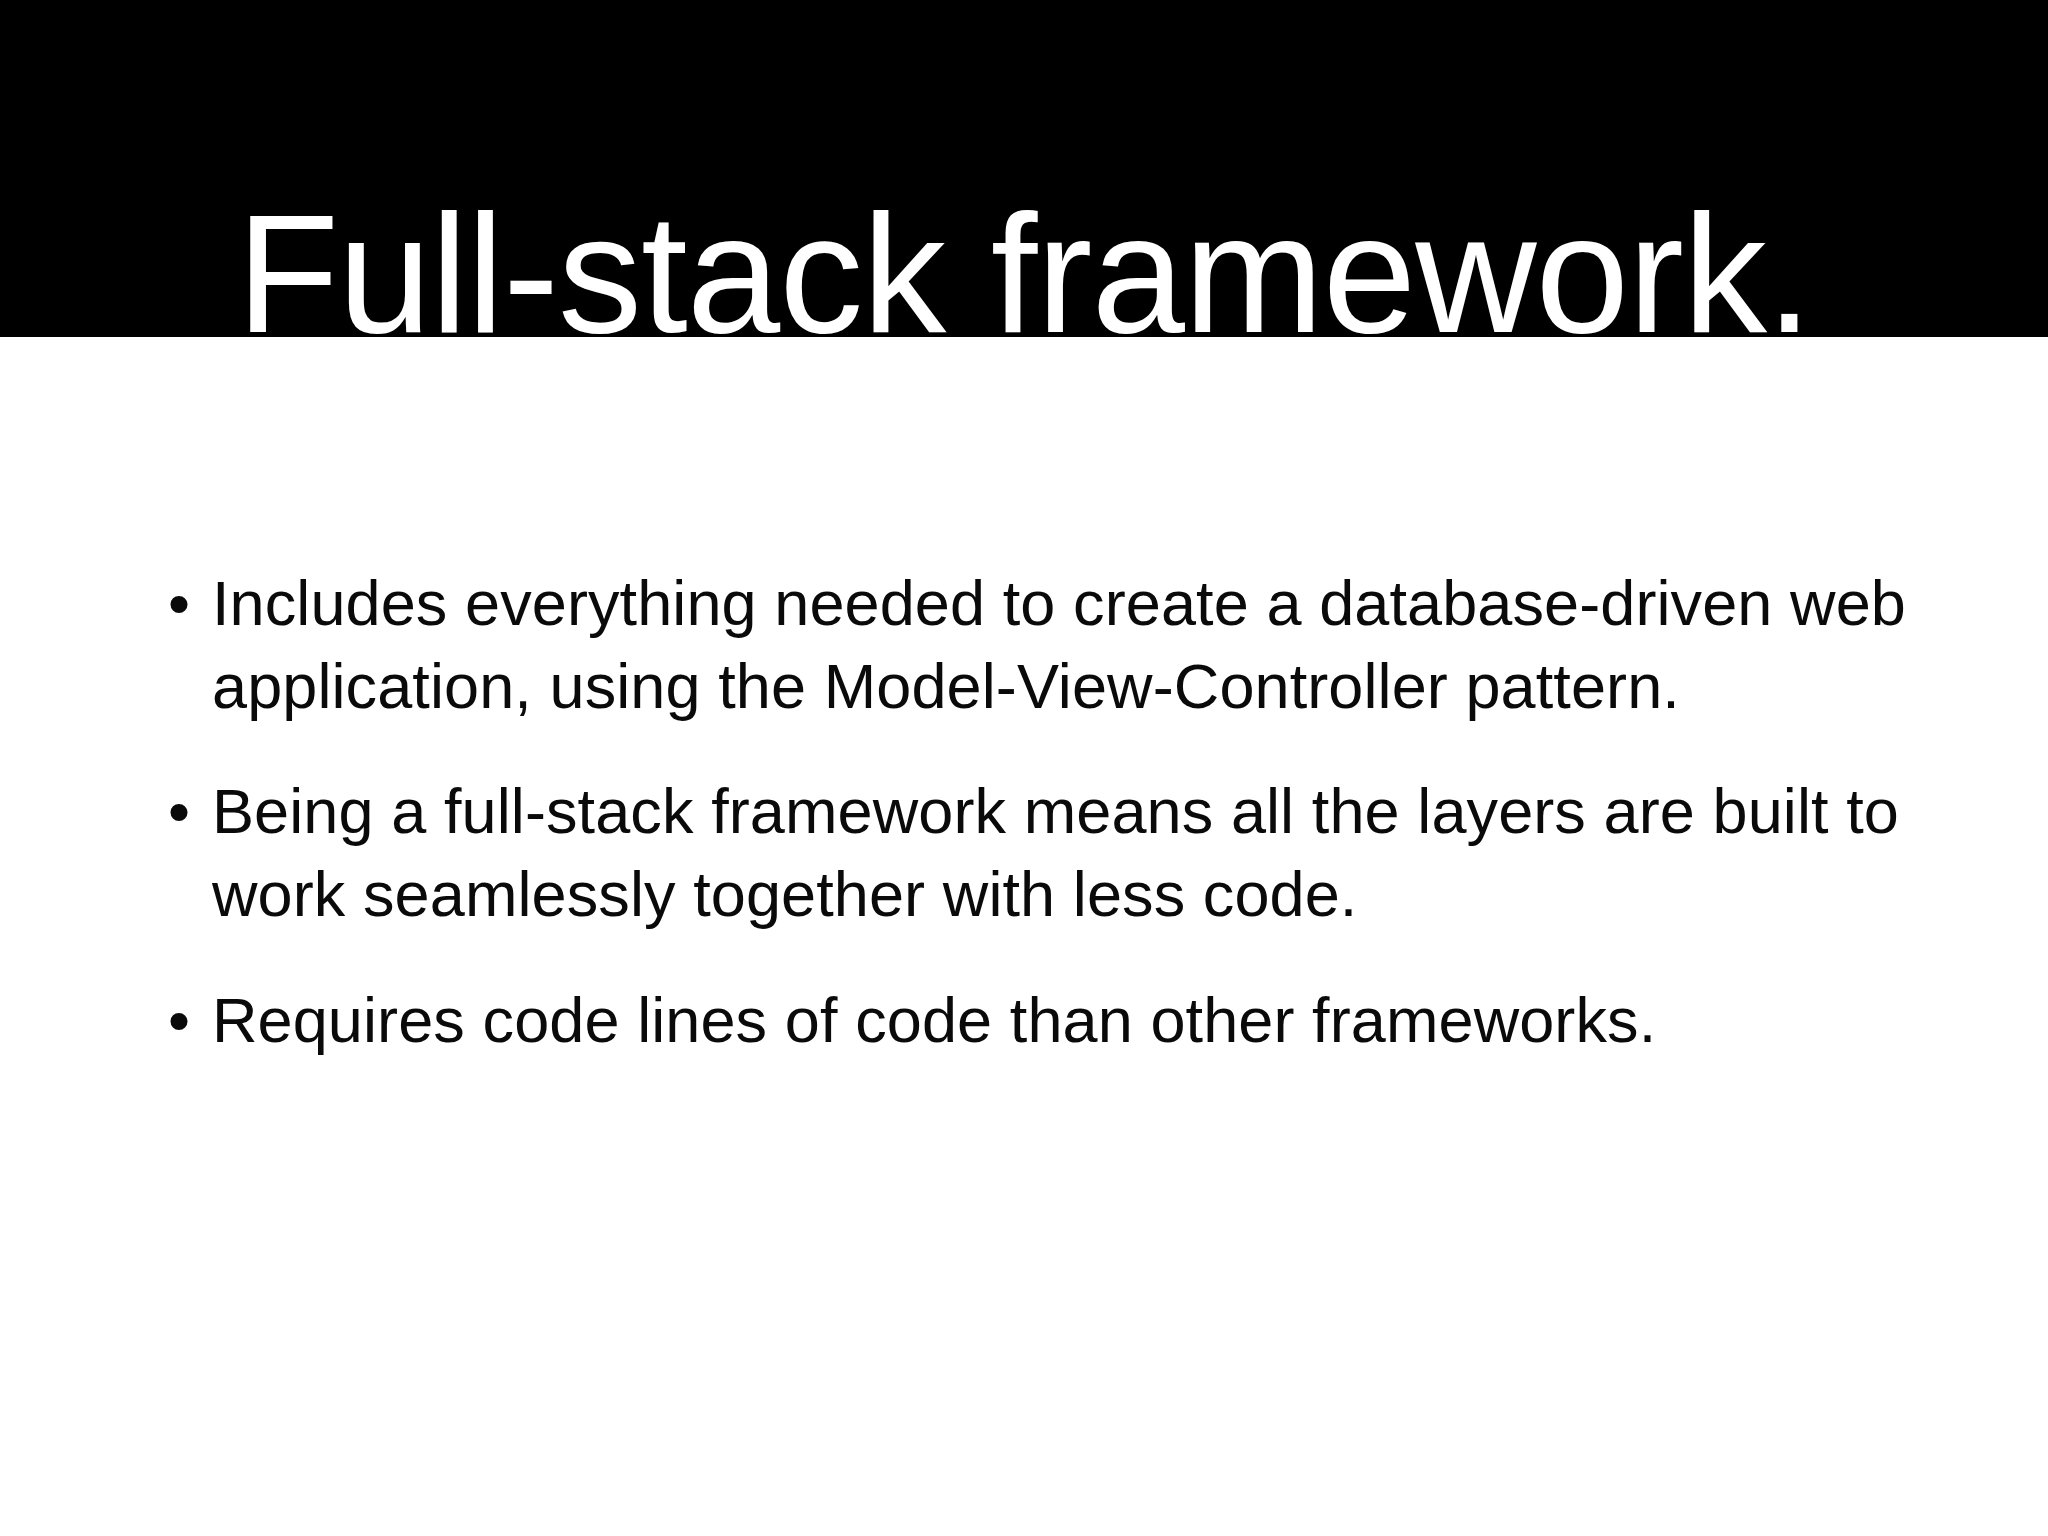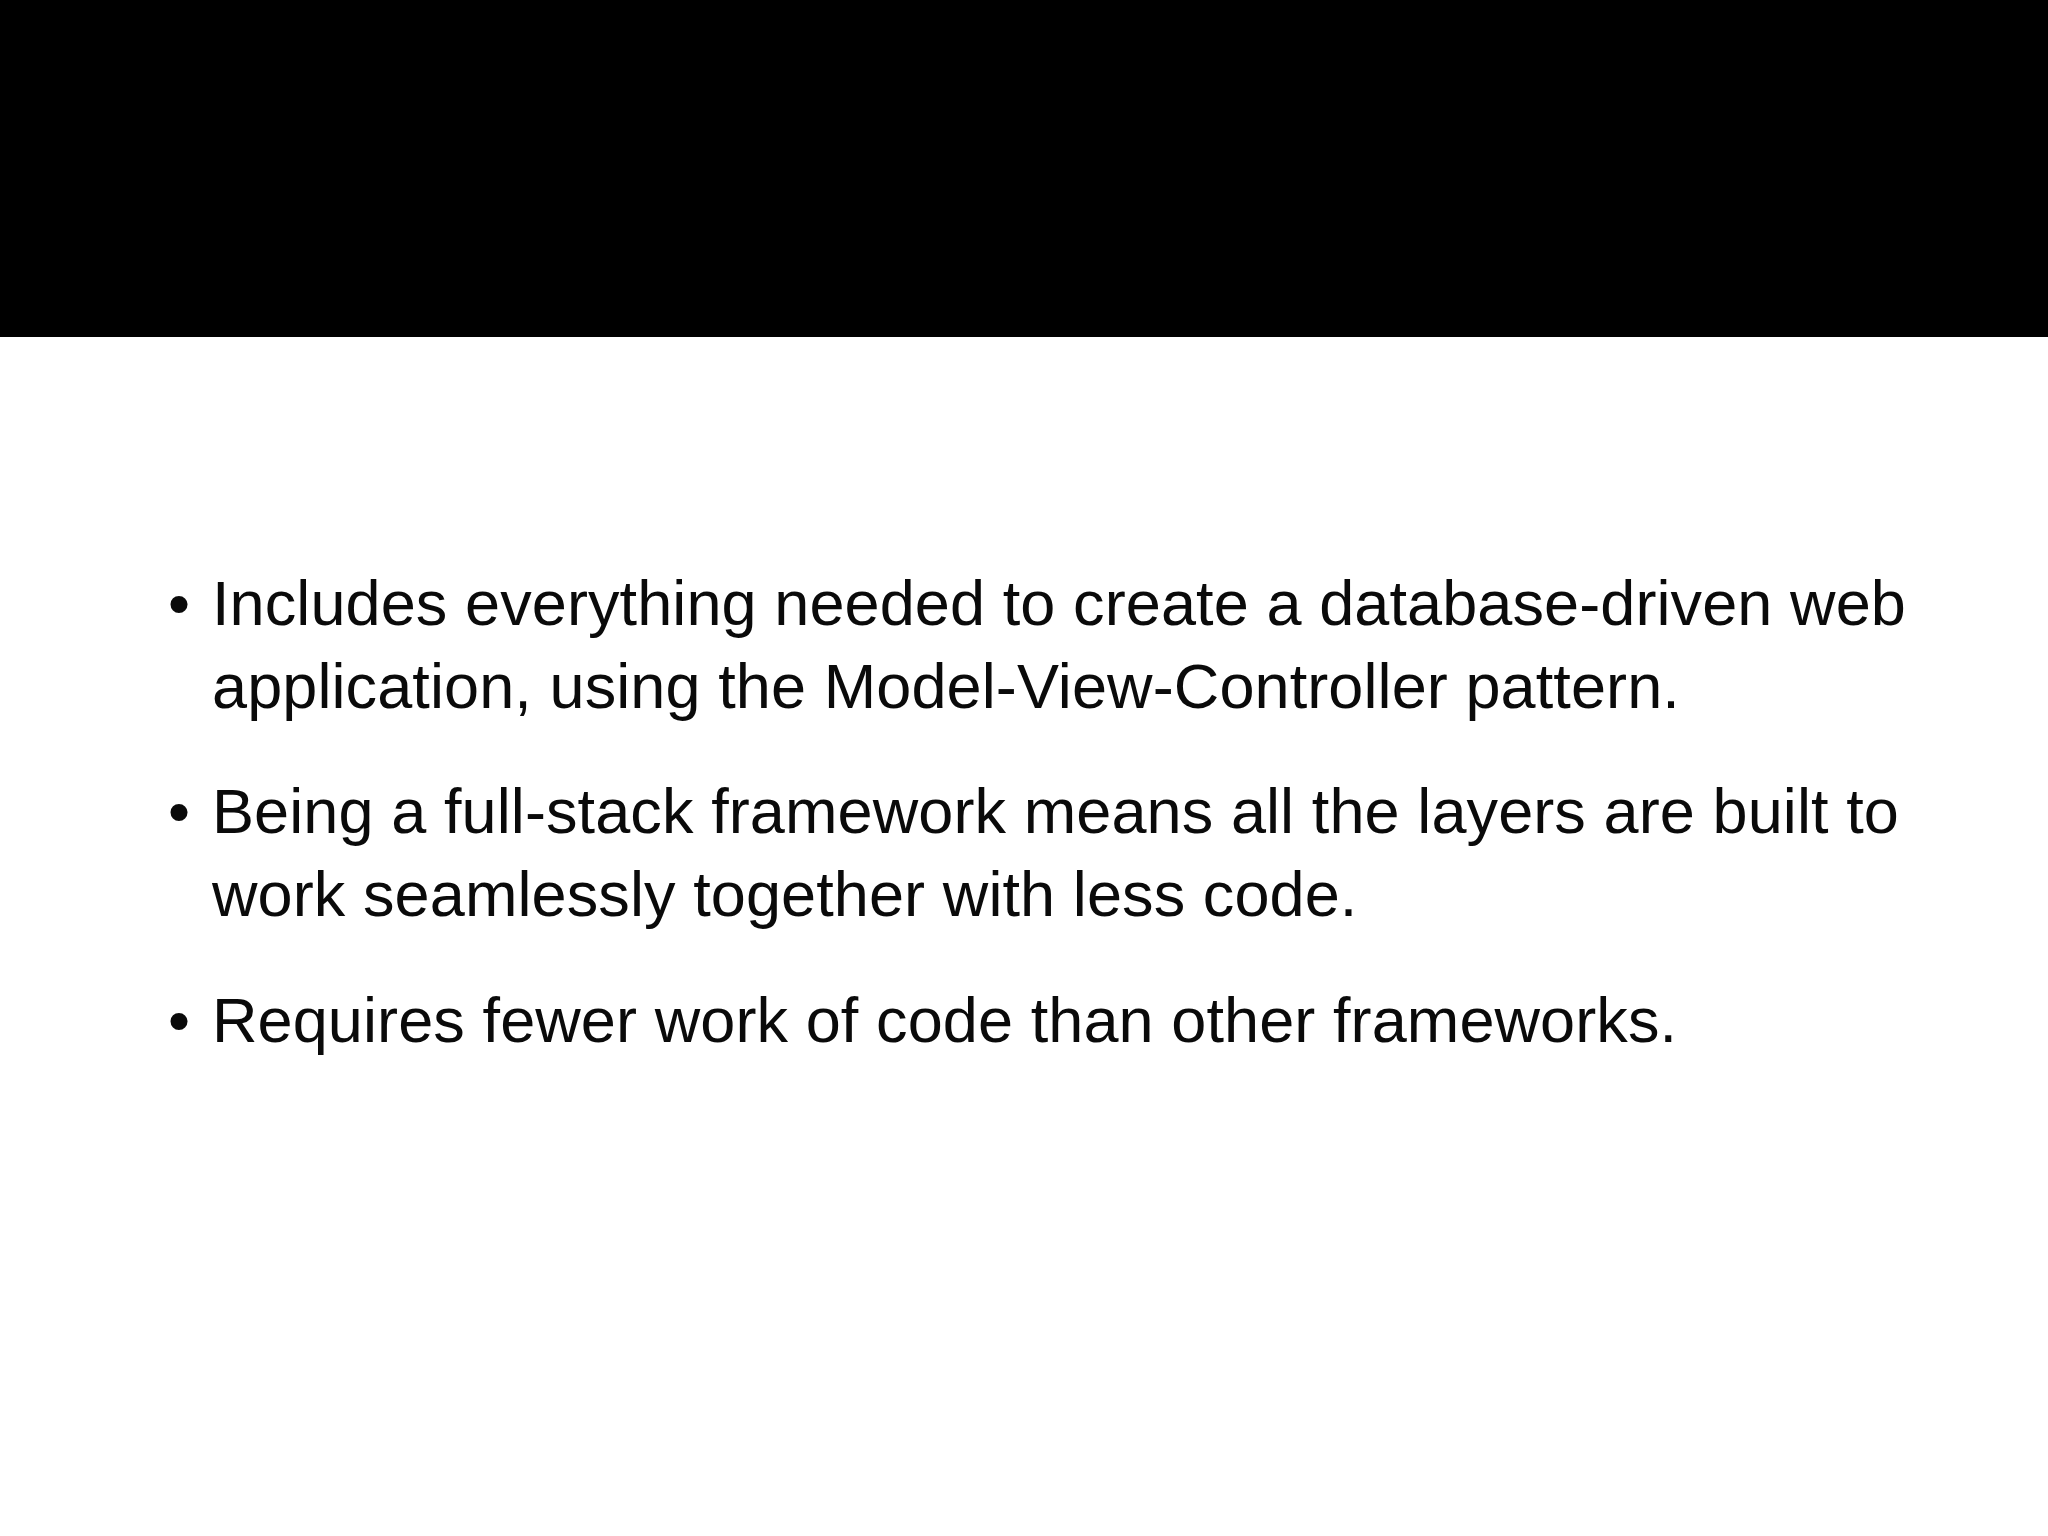--- a/index.html
+++ b/index.html
@@ -100,37 +100,38 @@
     margin-left: 12px;
   }
 </style>
 </head>
 <body>
 
 <div class="slide">
 
   <div class="title-band"></div>
 
+  <h1 class="slide-title">Full-stack framework.</h1>
 
   <div class="body-area">
 
     <ul class="bullet-list">
 
       <li class="bullet-item">
         <span class="bullet-marker">•</span>
         <span class="bullet-text">Includes everything needed to create a database-driven web application, using the Model-View-Controller pattern.</span>
       </li>
 
       <li class="bullet-item">
         <span class="bullet-marker">•</span>
         <span class="bullet-text">Being a full-stack framework means all the layers are built to work seamlessly together with less code.</span>
       </li>
 
       <li class="bullet-item">
         <span class="bullet-marker">•</span>
-        <span class="bullet-text">Requires fewer work of code than other frameworks.</span>
+        <span class="bullet-text">Requires code lines of code than other frameworks.</span>
       </li>
 
     </ul>
 
   </div>
 
 </div>
 
 </body></html>

